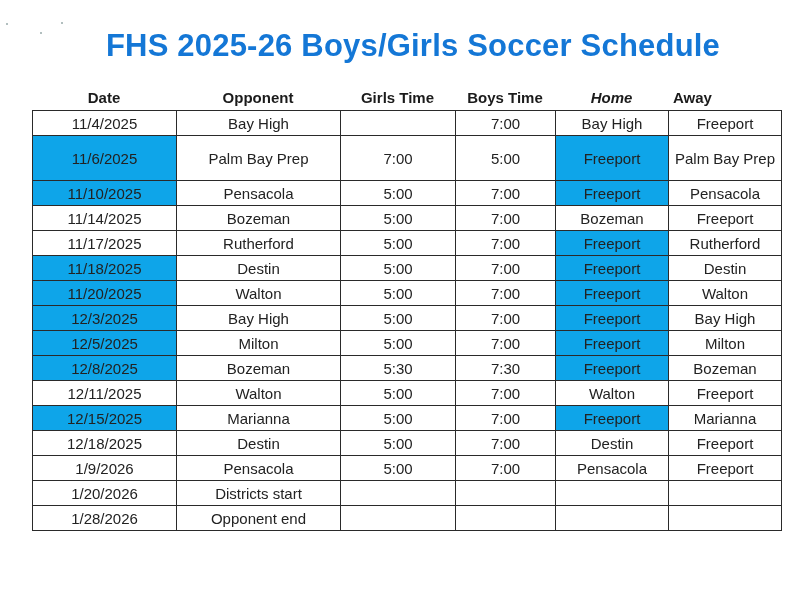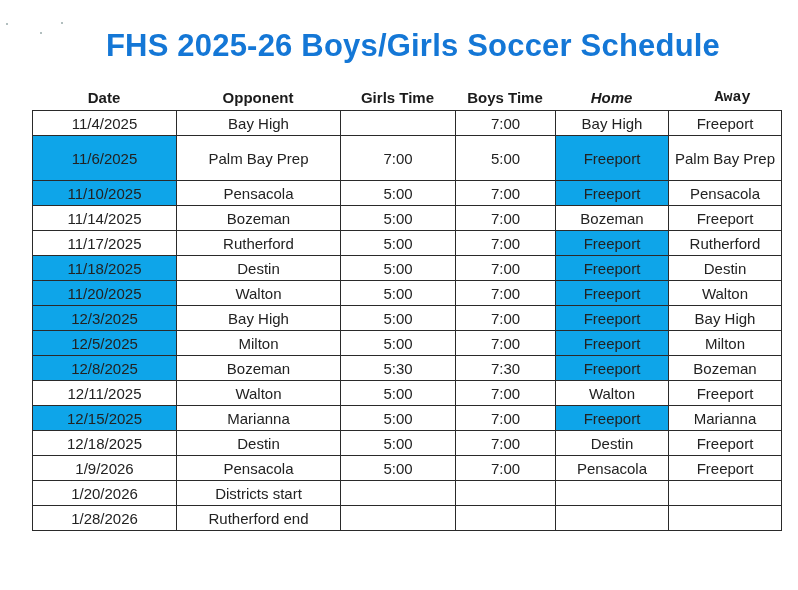--- a/index.html
+++ b/index.html
@@ -20,21 +20,21 @@
 <div class="speck" style="left:40px;top:32px;"></div>
 <div class="speck" style="left:61px;top:22px;"></div>
 
 <div class="title">FHS 2025-26 Boys/Girls Soccer Schedule</div>
 
 <div class="hdr" style="left:32px;width:144px;">Date</div>
 <div class="hdr" style="left:176px;width:164px;">Opponent</div>
 <div class="hdr" style="left:340px;width:115px;text-align:center;">Girls Time</div>
 <div class="hdr" style="left:455px;width:100px;">Boys Time</div>
 <div class="hdr" style="left:555px;width:113px;font-style:italic;">Home</div>
-<div class="hdr" style="left:676px;width:113px;font-family:Liberation Mono, monospace;">Away</div>
+<div class="hdr" style="left:636px;width:113px;">Away</div>
 
 <table class="sched">
   <colgroup>
     <col style="width:144px">
       <col style="width:164px">
       <col style="width:115px">
       <col style="width:100px">
       <col style="width:113px">
       <col style="width:113px">
   </colgroup>
@@ -154,20 +154,20 @@
       <tr class="r">
         <td>1/20/2026</td>
         <td>Districts start</td>
         <td></td>
         <td></td>
         <td></td>
         <td></td>
       </tr>
       <tr class="r">
         <td>1/28/2026</td>
-        <td>Rutherford end</td>
+        <td>Opponent end</td>
         <td></td>
         <td></td>
         <td></td>
         <td></td>
       </tr>
     </tbody>
 </table>
 
 </body></html>

